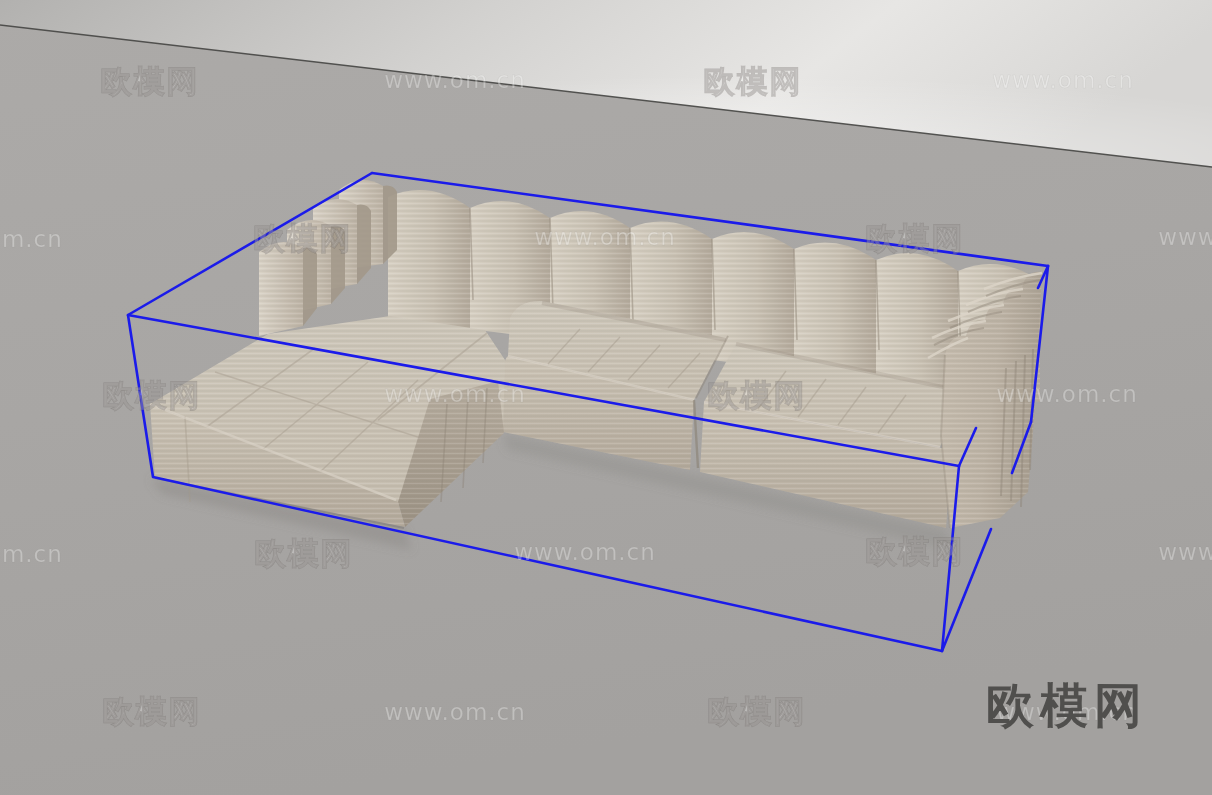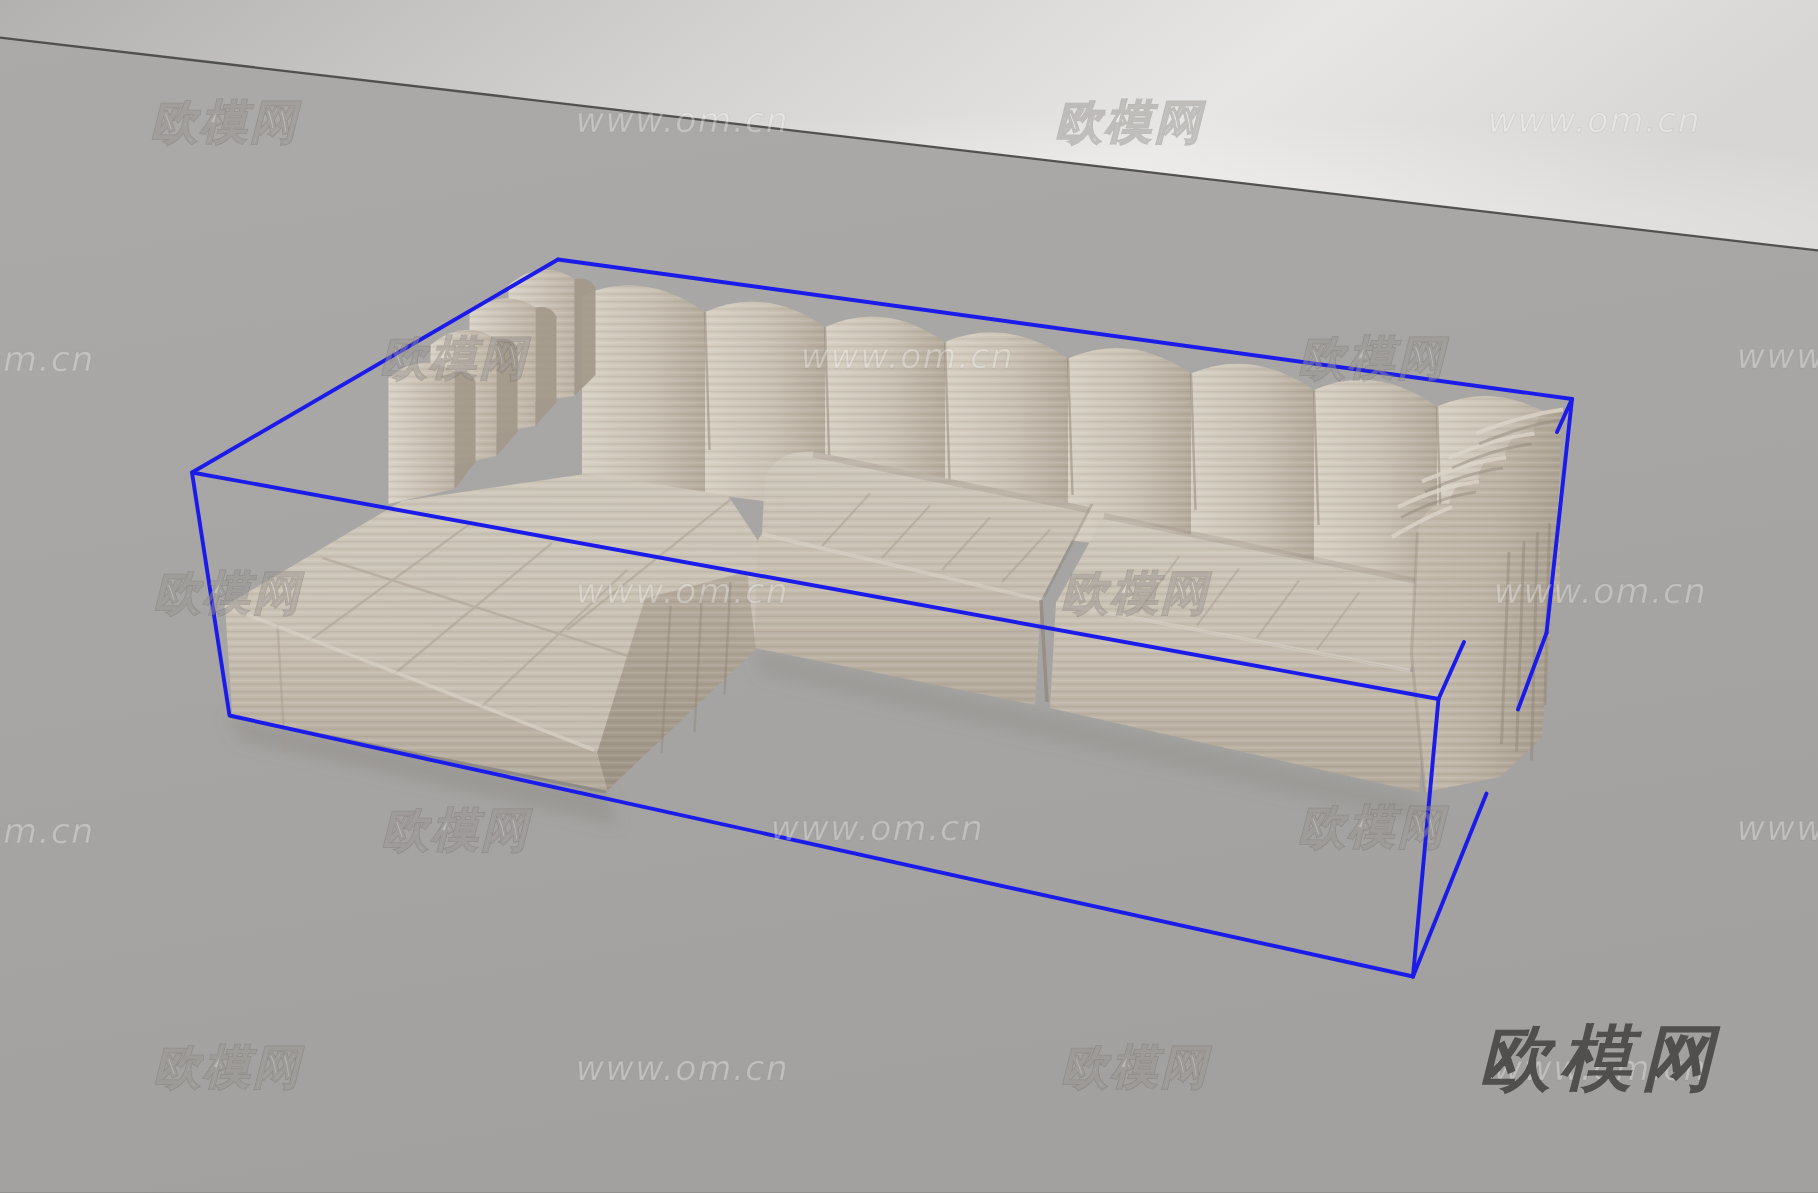--- a/index.html
+++ b/index.html
@@ -1,17 +1,17 @@
 <!DOCTYPE html>
 <html><head>
 <meta charset="utf-8">
 <style>
   html,body{margin:0;padding:0;background:#8d8b89;}
   body{width:1212px;height:795px;overflow:hidden;font-family:"DejaVu Sans","Liberation Sans",sans-serif;}
-  #stage{position:relative;width:1212px;height:619px;font-style:italic;}
+  #stage{position:relative;width:1212px;height:619px;}
   svg{display:block;}
   .wm-brand{font-family:"DejaVu Sans",sans-serif;font-size:31px;font-weight:bold;letter-spacing:2px;
             fill:rgba(255,255,255,0.26);stroke:rgba(88,84,80,0.30);stroke-width:1px;}
   .wm-url{font-family:"DejaVu Sans",sans-serif;font-size:23px;letter-spacing:1px;
           fill:rgba(255,255,255,0.32);stroke:rgba(110,106,102,0.12);stroke-width:0.6px;}
   .logo-text{font-family:"DejaVu Sans",sans-serif;font-size:48px;font-weight:bold;letter-spacing:6px;}
 </style>
 </head>
 <body>
 

